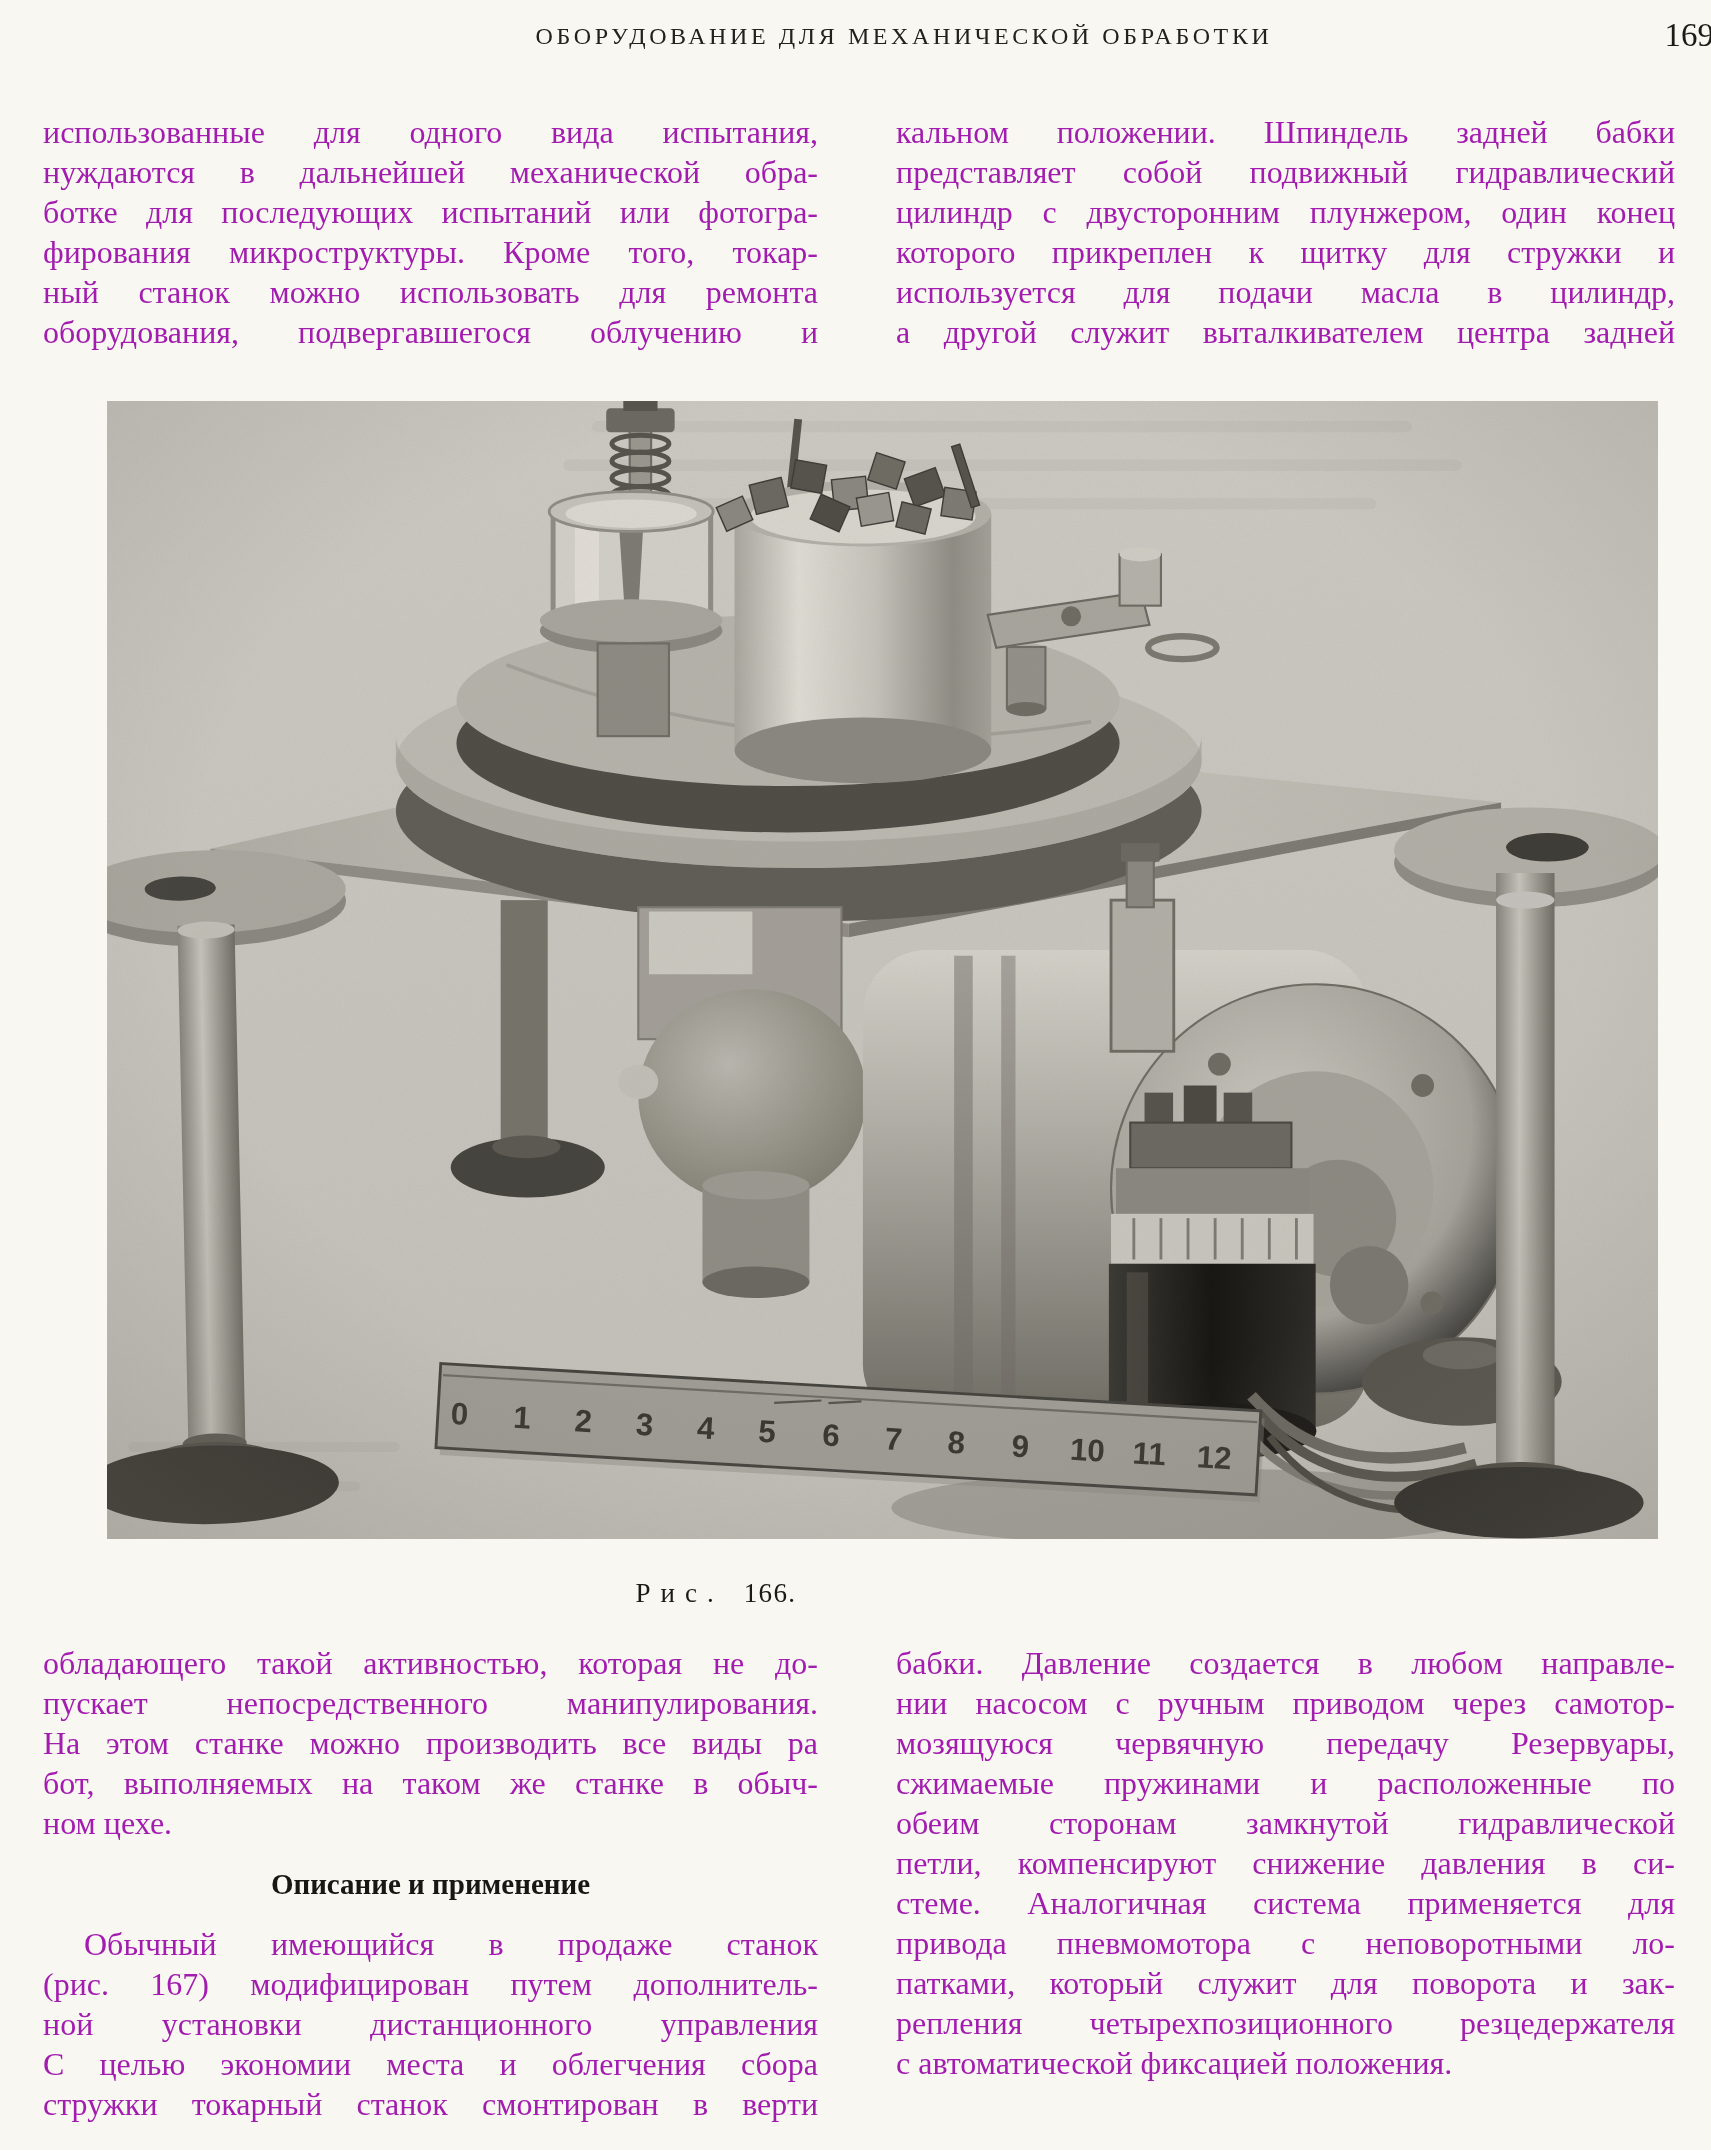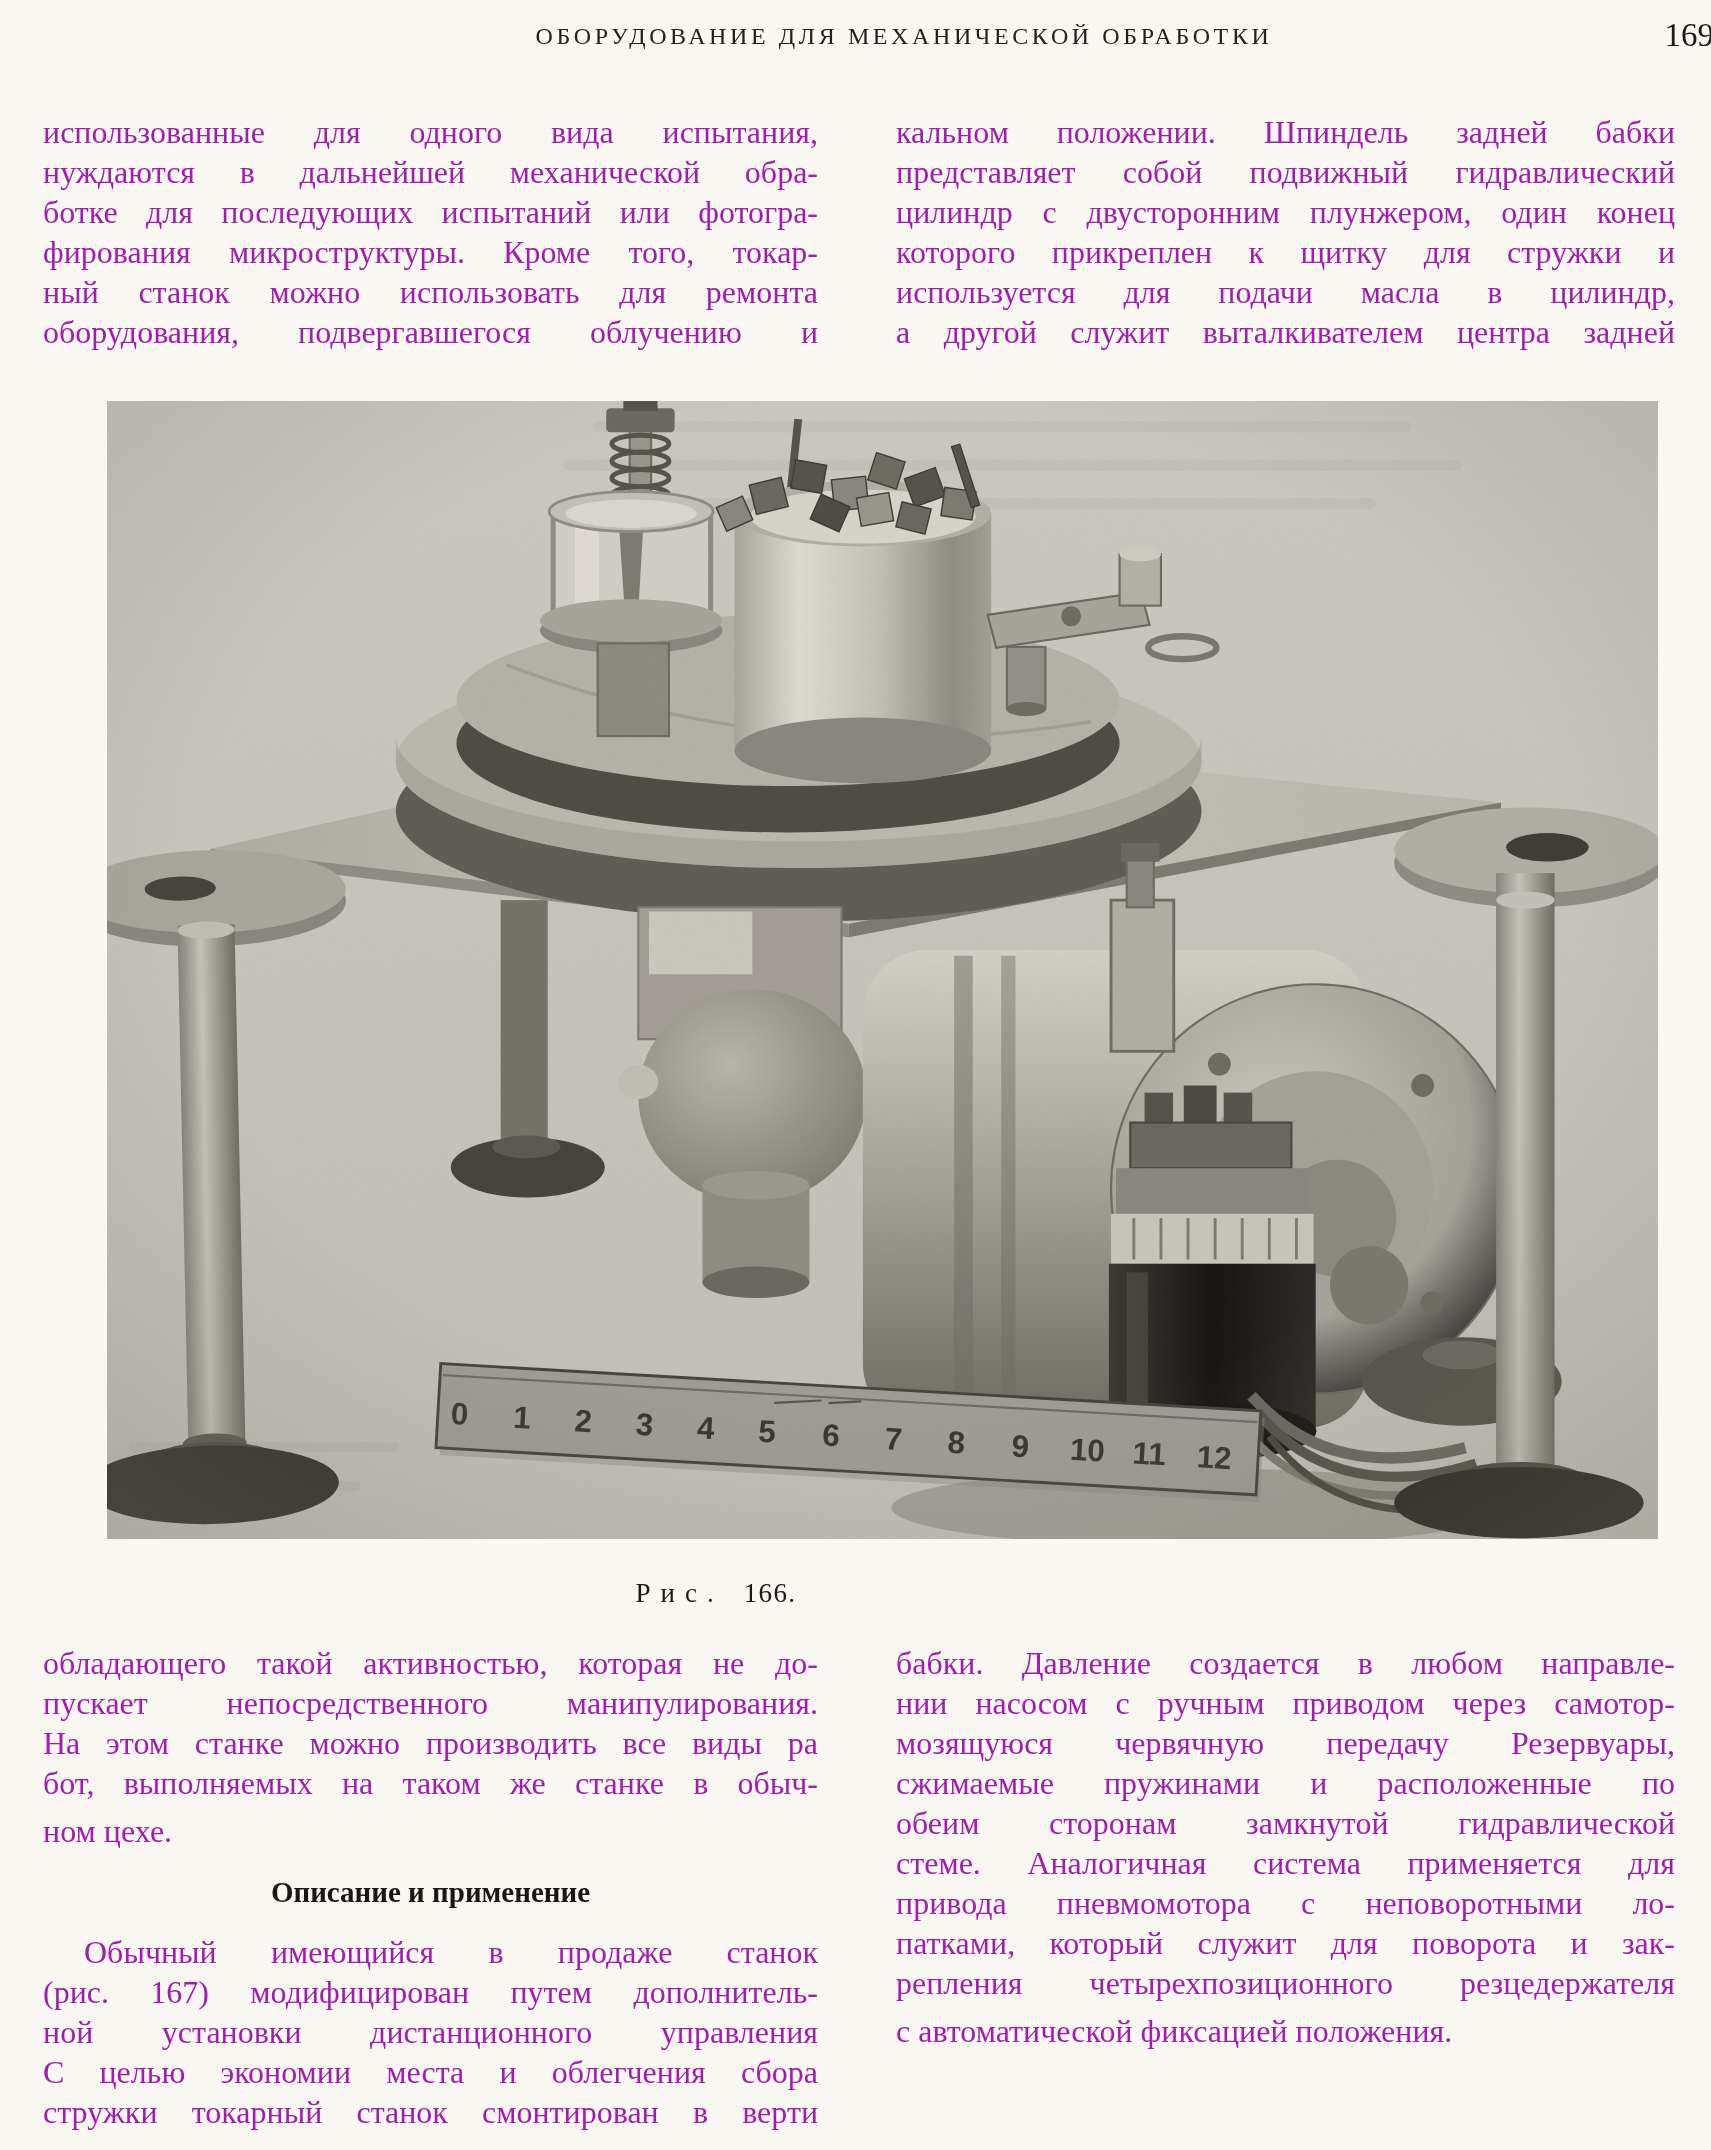--- a/index.html
+++ b/index.html
@@ -19,21 +19,21 @@
   .cols{position:absolute;left:43px;width:1632px;display:flex;justify-content:space-between;}
   .cols.top{top:112px;}
   .cols.bottom{top:1643px;}
   .col{width:775px;}
   .col.right{width:779px;font-family:Liberation Serif, serif;}
   .ln{
     font-size:32px;line-height:40px;height:40px;white-space:nowrap;
     color:#a21caf;
   }
   .j{text-align:justify;text-align-last:justify;white-space:normal;}
-  .last{text-align:left;text-align-last:left;margin-top:8px;}
+  .last{text-align:left;text-align-last:left;}
   .ind{text-indent:41px;}
   .sec-heading{
     font-size:29px;line-height:40px;font-weight:bold;text-align:center;
     margin-top:21.4px;margin-bottom:20px;color:#181714;
   }
   
   .photo{
     position:absolute;left:107px;top:401px;width:1551px;height:1138px;
     background:#c9c6c0;
   }
@@ -342,20 +342,21 @@
     <div class="ln j">ной установки дистанционного управления</div>
     <div class="ln j">С целью экономии места и облегчения сбора</div>
     <div class="ln j">стружки токарный станок смонтирован в верти</div>
   </div>
   <div class="col right">
     <div class="ln j">бабки. Давление создается в любом направле-</div>
     <div class="ln j">нии насосом с ручным приводом через самотор-</div>
     <div class="ln j">мозящуюся червячную передачу Резервуары,</div>
     <div class="ln j">сжимаемые пружинами и расположенные по</div>
     <div class="ln j">обеим сторонам замкнутой гидравлической</div>
+    <div class="ln j">петли, компенсируют снижение давления в си-</div>
     <div class="ln j">стеме. Аналогичная система применяется для</div>
     <div class="ln j">привода пневмомотора с неповоротными ло-</div>
     <div class="ln j">патками, который служит для поворота и зак-</div>
     <div class="ln j">репления четырехпозиционного резцедержателя</div>
     <div class="ln last">с автоматической фиксацией положения.</div>
   </div>
 </div>
 
 
 </body></html>

